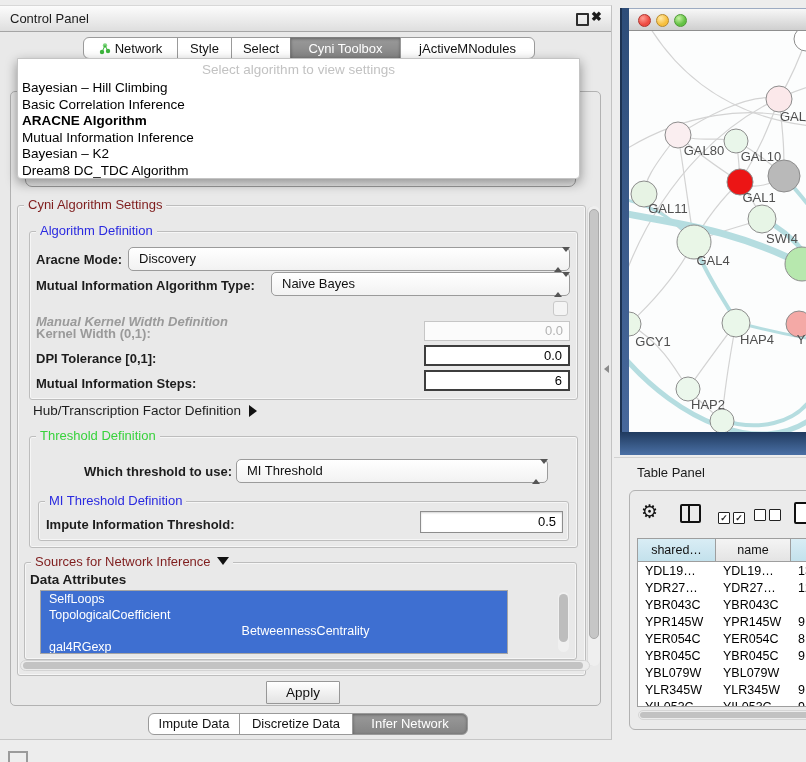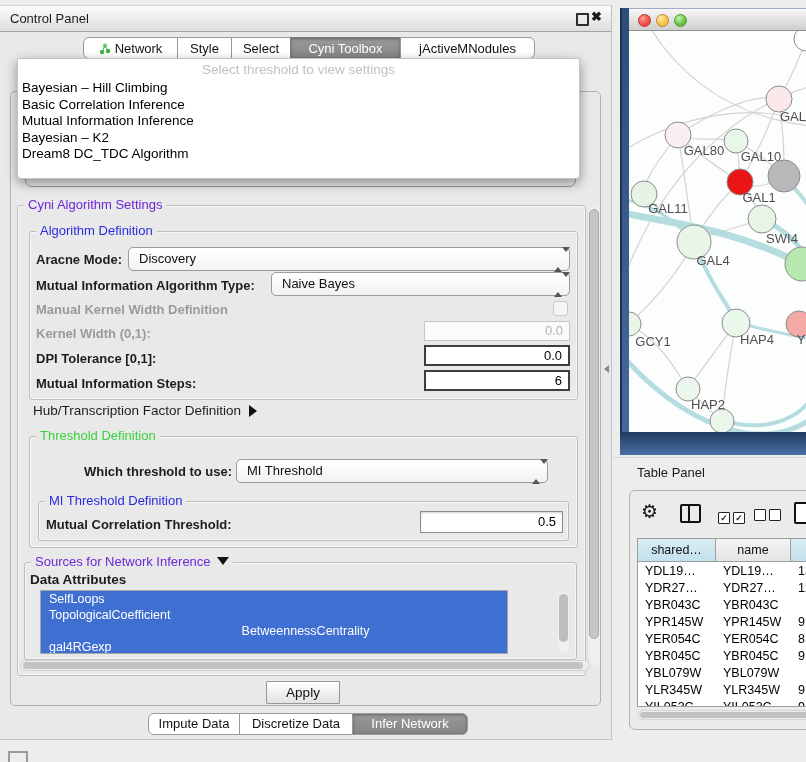--- a/index.html
+++ b/index.html
@@ -30,21 +30,21 @@
 
   
   .ghost-combo1{position:absolute;left:55px;top:91px;width:517px;height:31px;background:#fff;
        border:1px solid #8fb0d8;border-radius:6px;box-shadow:0 0 0 3px rgba(98,155,227,.65);box-sizing:border-box;}
   .ghost-combo2{position:absolute;left:25px;top:151px;width:551px;height:30px;background:linear-gradient(#fdfdfd,#e8e8e8);
        border:1px solid #9a9a9a;border-radius:7px;box-sizing:border-box;}
 
   
   .fs{position:absolute;border:1px solid #bdbdbd;border-radius:3px;box-shadow:inset 0 0 0 1px rgba(255,255,255,.6);}
   .fs-legend{position:absolute;top:-9px;left:6px;background:#e9e9e9;padding:0 4px;font-size:13px;white-space:nowrap;}
-  .leg-black{color:#6d28d9;}
+  .leg-black{color:#7f1d1d;}
   .leg-blue{color:#2a2ae0;}
   .leg-green{color:#38d23c;}
 
   .lbl{position:absolute;font-size:13px;font-weight:bold;color:#1d1d1d;white-space:nowrap;}
   .lbl-dis{color:#9a9a9a;}
 
   .combo{position:absolute;background:linear-gradient(#ffffff,#f2f2f2);border:1px solid #9b9b9b;border-radius:5px;
        box-sizing:border-box;font-size:13px;color:#111;}
   .combo .cv{position:absolute;left:10px;top:3px;}
   .spin{position:absolute;right:8px;top:4px;width:7px;}
@@ -187,21 +187,21 @@
       <span class="cv">Discovery</span>
       <span class="spin"><span class="up"></span><span class="dn"></span></span>
     </div>
 
     <div class="lbl" style="left:36px;top:272px;">Mutual Information Algorithm Type:</div>
     <div class="combo" style="left:271px;top:266px;width:299px;height:24px;">
       <span class="cv">Naive Bayes</span>
       <span class="spin"><span class="up"></span><span class="dn"></span></span>
     </div>
 
-    <div class="lbl lbl-dis" style="left:36px;top:296px;">Manual Kernel Width Definition</div>
+    <div class="lbl lbl-dis" style="left:36px;top:308px;font-style:italic;">Manual Kernel Width Definition</div>
     <div class="chk" style="left:553px;top:295px;"></div>
 
     <div class="lbl lbl-dis" style="left:36px;top:320px;">Kernel Width (0,1):</div>
     <div class="tfield tf-dis" style="left:424px;top:315px;width:146px;height:20px;line-height:18px;">0.0</div>
 
     <div class="lbl" style="left:36px;top:345px;">DPI Tolerance [0,1]:</div>
     <div class="tfield tf-strong" style="left:424px;top:339px;width:146px;height:21px;line-height:17px;">0.0</div>
 
     <div class="lbl" style="left:36px;top:370px;">Mutual Information Steps:</div>
     <div class="tfield tf-strong" style="left:424px;top:364px;width:146px;height:21px;line-height:17px;">6</div>
@@ -215,21 +215,21 @@
     </div>
     <div class="lbl" style="left:84px;top:458px;">Which threshold to use:</div>
     <div class="combo" style="left:236px;top:453px;width:312px;height:24px;">
       <span class="cv">MI Threshold</span>
       <span class="spin"><span class="up"></span><span class="dn"></span></span>
     </div>
 
     <div class="fs" style="left:38px;top:495px;width:529px;height:38px;">
       <span class="fs-legend leg-blue">MI Threshold Definition</span>
     </div>
-    <div class="lbl" style="left:46px;top:511px;">Mutual Correlation Threshold:</div>
+    <div class="lbl" style="left:46px;top:511px;">Impute Information Threshold:</div>
     <div class="tfield tf-normal" style="left:420px;top:505px;width:143px;height:22px;line-height:20px;">0.5</div>
 
     <div class="fs" style="left:24px;top:556px;width:551px;height:96px;">
       <span class="fs-legend leg-black"><span>Sources for Network Inference</span><span class="arrow-d"></span></span>
     </div>
     <div class="lbl" style="left:30px;top:566px;font-size:13.5px;">Data Attributes</div>
     <div class="attr-list" id="attr-list">
         <div class="attr-item" style="background: rgb(62, 111, 209);">SelfLoops</div>
         <div class="attr-item" style="background: rgb(62, 111, 209);">TopologicalCoefficient</div>
         <div class="attr-item" style="background: rgb(62, 111, 209); text-align: center;">BetweennessCentrality</div>
@@ -248,24 +248,25 @@
       <span>Impute Data</span>
     </div>
     <div class="btab" style="left:239px;width:114px;">
       <span>Discretize Data</span>
     </div>
     <div class="btab sel tab-last" style="left:352px;width:116px;">
       <span>Infer Network</span>
     </div>
 
     <div class="popup">
-      <div class="popup-header">Select threshold to view settings</div>
+      <div class="popup-header">Select algorithm to view settings</div>
       <div class="popup-items" id="algo-items">
           <div class="popup-item">Bayesian – Hill Climbing</div>
           <div class="popup-item">Basic Correlation Inference</div>
+          <div class="popup-item bold">ARACNE Algorithm</div>
           <div class="popup-item">Mutual Information Inference</div>
           <div class="popup-item">Bayesian – K2</div>
           <div class="popup-item">Dream8 DC_TDC Algorithm</div>
         </div>
     </div>
   </div>
 
   <div class="mini-square"></div>
   <div class="resize-arrow"></div>
 

